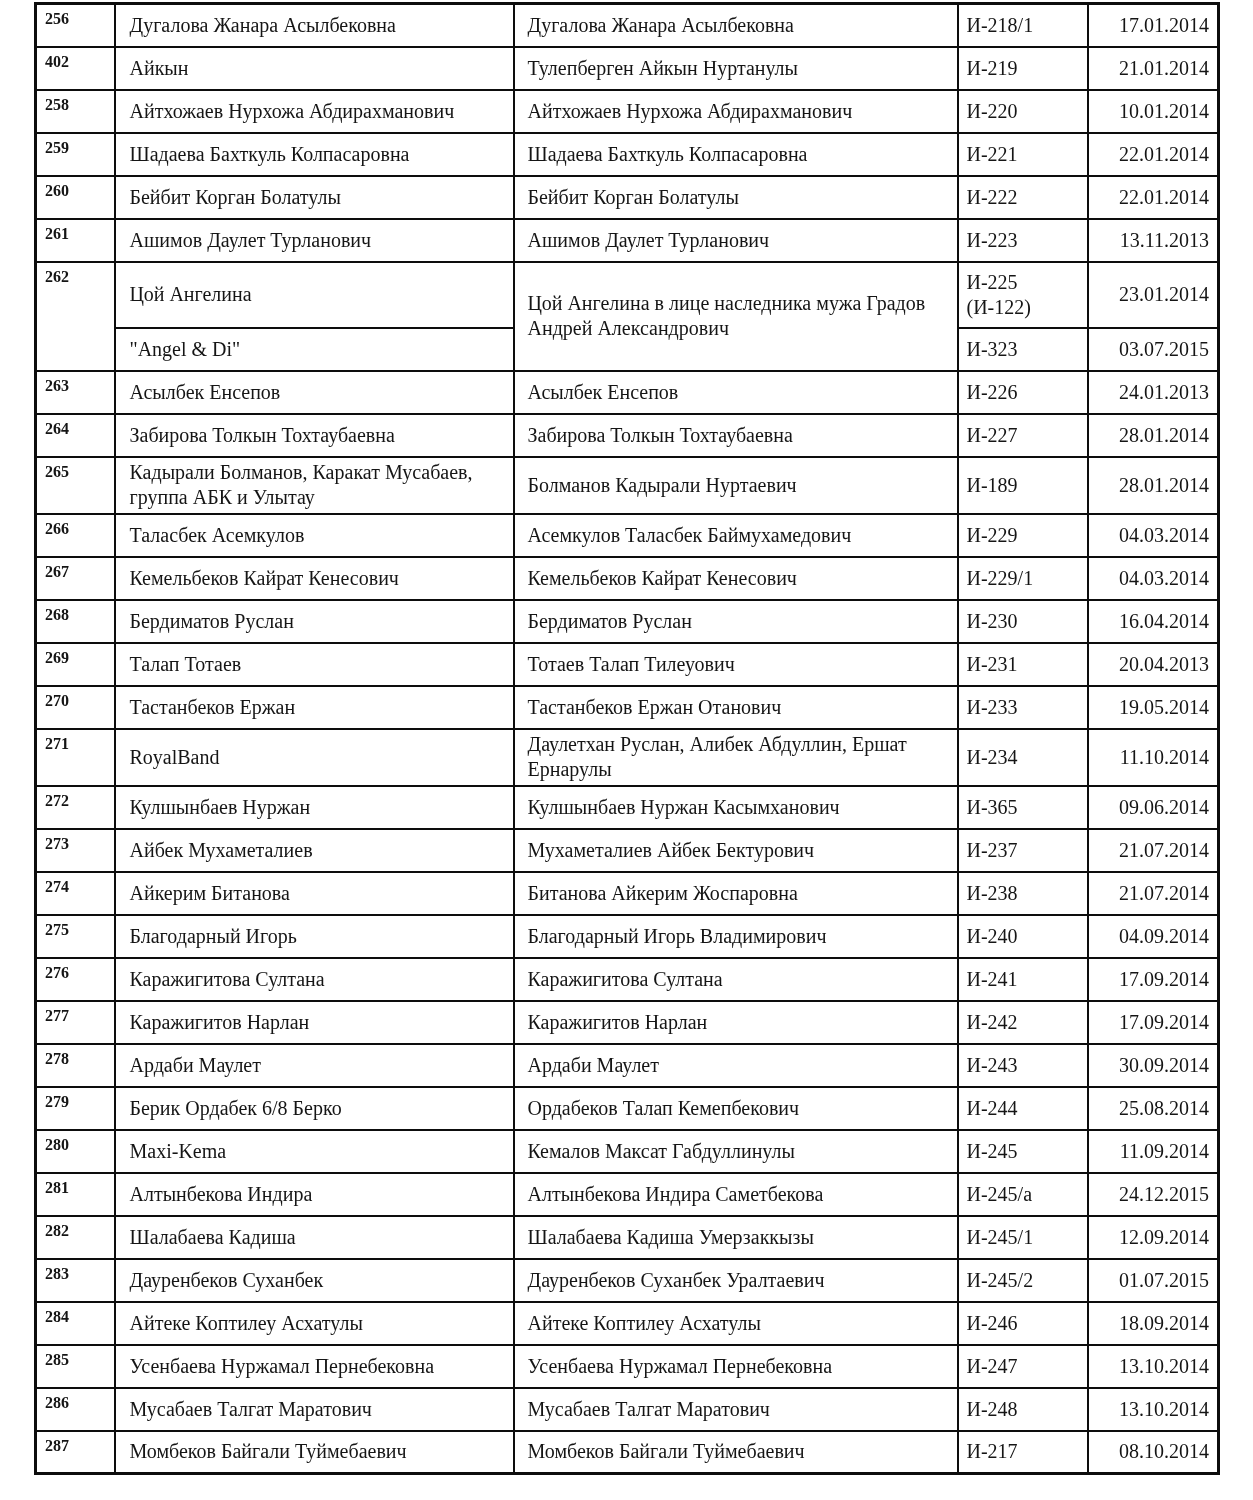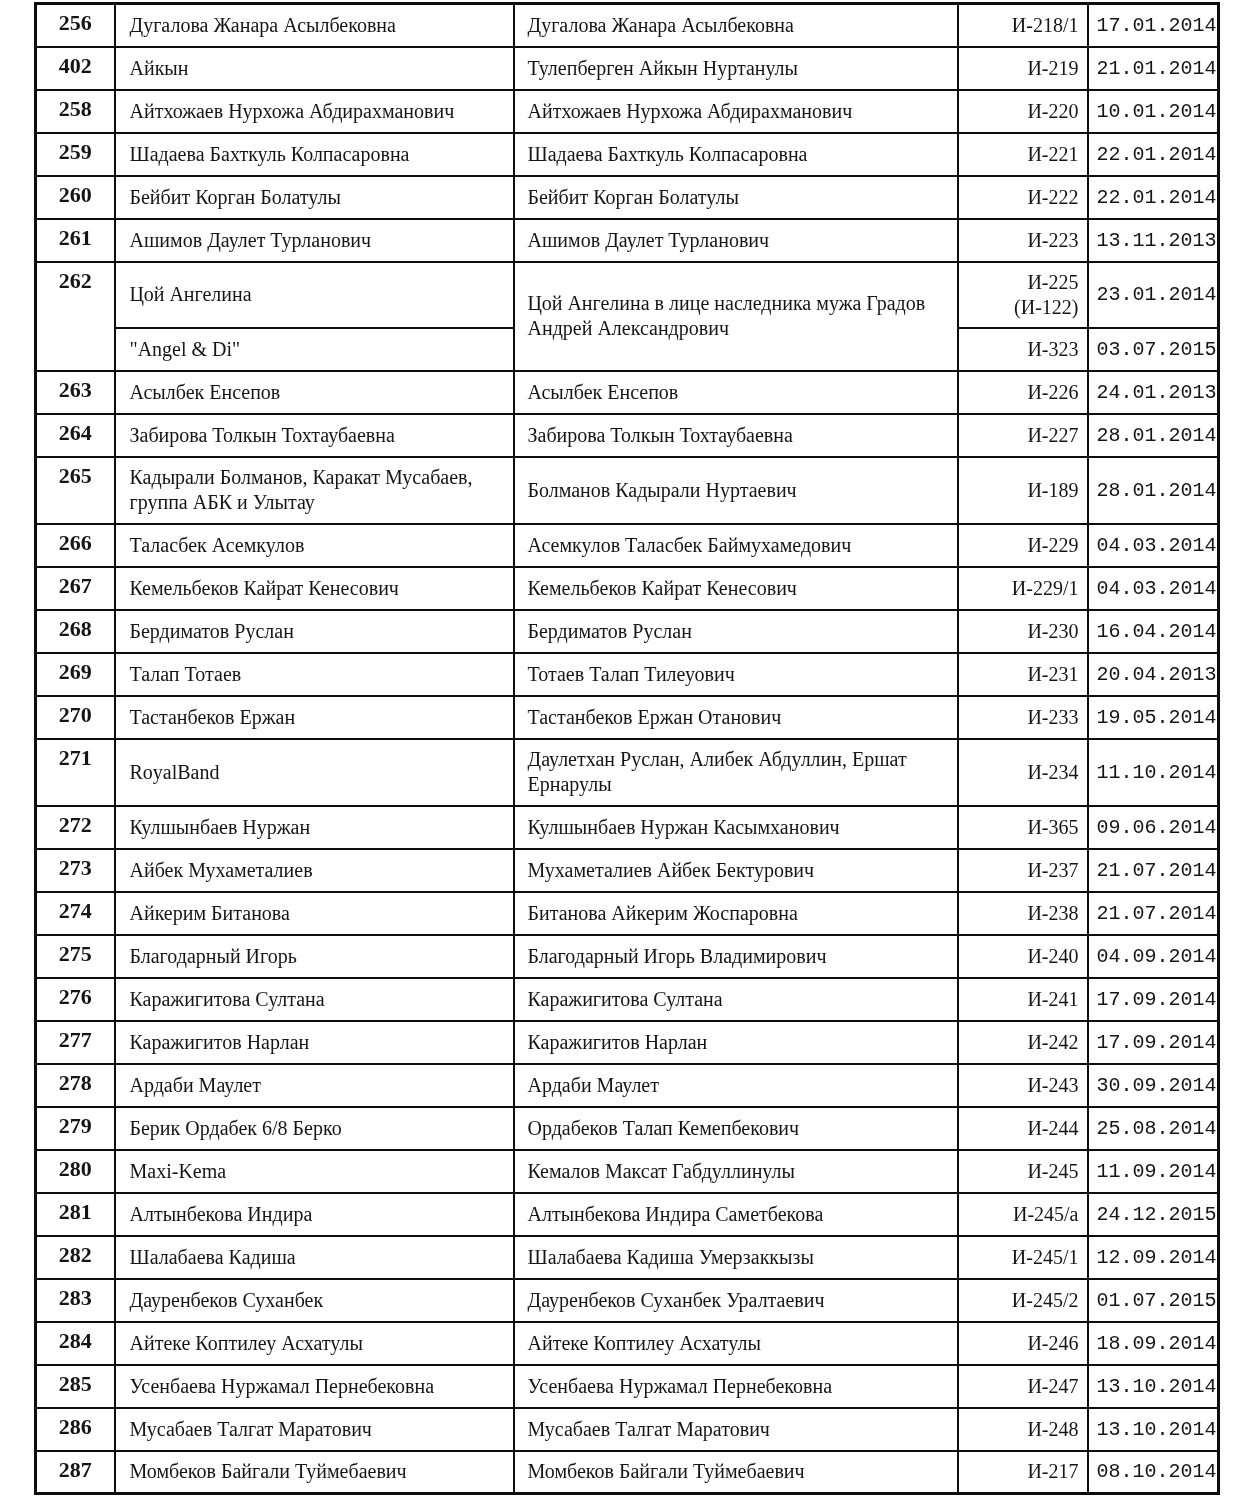--- a/index.html
+++ b/index.html
@@ -34,32 +34,32 @@
     overflow: hidden;
   }
   col.c-num  { width: 79px;  }
   col.c-name { width: 399px; }
   col.c-fio  { width: 444px; }
   col.c-cert { width: 130px; }
   col.c-date { width: 131px; }
 
   td.col-num {
     font-weight: bold;
-    text-align: center;
+    text-align: left;
     vertical-align: top;
     padding-top: 4px;
-    font-size: 22px;
+    font-size: 16px;
   }
   td.col-name { text-align: left; padding-left: 14px; padding-right: 10px; }
   td.col-fio  { text-align: left; padding-left: 13px; padding-right: 10px; }
-  td.col-cert { text-align: right; white-space: pre-line; }
-  td.col-date { text-align: left; font-family: Liberation Mono, monospace; }
+  td.col-cert { text-align: left; white-space: pre-line; }
+  td.col-date { text-align: right; }
 
   tr.row        { height: 43px; }
-  tr.tall       { height: 67px; }
+  tr.tall       { height: 57px; }
   tr.split-top  { height: 66px; }
   tr.split-bottom { height: 43px; }
 </style>
 </head>
 <body>
 
 <div class="page">
   <table class="registry">
     <colgroup>
       <col class="c-num">

